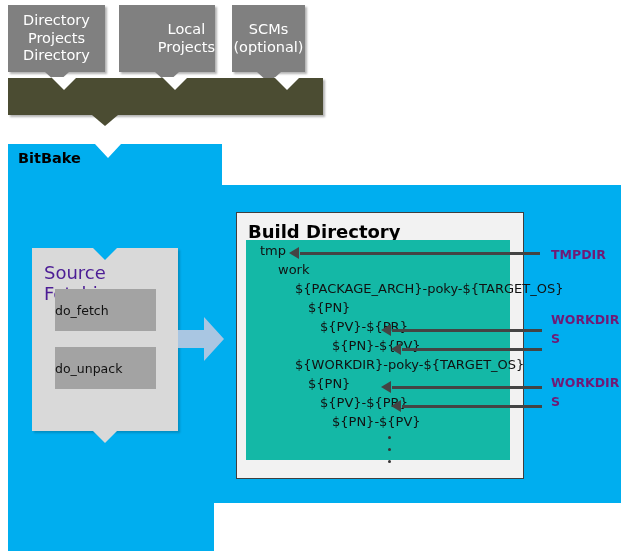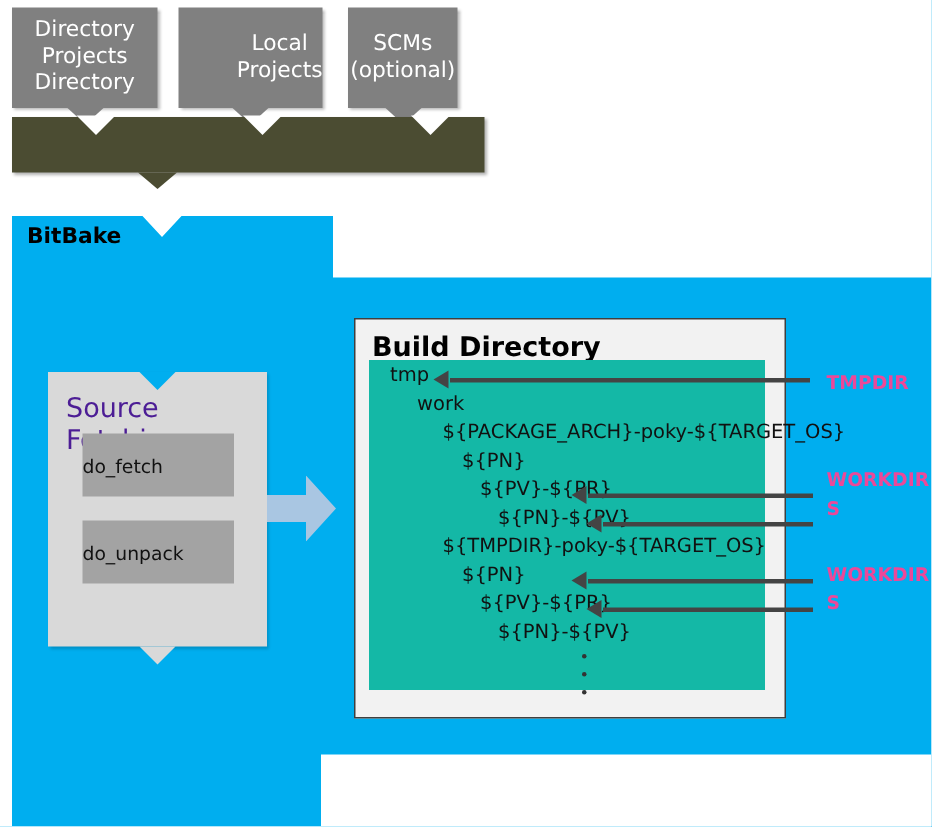--- a/index.html
+++ b/index.html
@@ -59,21 +59,21 @@
                border:1.5px solid #3f3f3f;}
   #build-title{position:absolute;left:11px;top:8px;font-size:18px;font-weight:700;color:#000;}
   #tree-area{position:absolute;left:9px;top:27px;width:264px;height:220px;background:#14b8a6;}
   .tree-line{position:absolute;font-size:13px;color:#111;white-space:nowrap;}
   .dot{position:absolute;width:3px;height:3px;background:#333;border-radius:50%;}
 
   
   .ann-line{position:absolute;height:2.6px;background:#444;}
   .ann-head{position:absolute;width:0;height:0;border-top:6px solid transparent;
             border-bottom:6px solid transparent;border-right:10px solid #444;}
-  .ann-label{position:absolute;font-size:12.5px;font-weight:700;color:#ec4899;}
+  .ann-label{position:absolute;font-size:12.5px;font-weight:700;color:#701a75;}
 </style>
 </head>
 <body>
 
 <div class="abs srcbox" id="src-0" style="left:8px;top:5px;width:97px;height:67px;">
   <div>
     <span>Directory</span>
     <span>Projects</span>
     <span>Directory</span>
   </div>
@@ -124,21 +124,21 @@
 
 <div class="abs" id="build-panel">
   <div id="build-title">Build Directory</div>
   <div id="tree-area">
     <div class="tree-line" style="left:14px; top:3px;">tmp</div>
     <div class="tree-line" style="left:32px; top:22px;">work</div>
     <div class="tree-line" style="left:49px; top:41px;">${PACKAGE_ARCH}-poky-${TARGET_OS}</div>
     <div class="tree-line" style="left:62px; top:60px;">${PN}</div>
     <div class="tree-line" style="left:74px; top:79px;">${PV}-${PR}</div>
     <div class="tree-line" style="left:86px; top:98px;">${PN}-${PV}</div>
-    <div class="tree-line" style="left:49px; top:117px;">${TMPDIR}-poky-${TARGET_OS}</div>
+    <div class="tree-line" style="left:49px; top:117px;">${WORKDIR}-poky-${TARGET_OS}</div>
     <div class="tree-line" style="left:62px; top:136px;">${PN}</div>
     <div class="tree-line" style="left:74px; top:155px;">${PV}-${PR}</div>
     <div class="tree-line" style="left:86px; top:174px;">${PN}-${PV}</div>
     <div class="dot" style="left:142px;top:196px;"></div>
     <div class="dot" style="left:142px;top:208px;"></div>
     <div class="dot" style="left:142px;top:220px;"></div>
   </div>
 </div>
 
 <div class="abs ann-line" style="left:300px;top:252px;width:240px;"></div>

